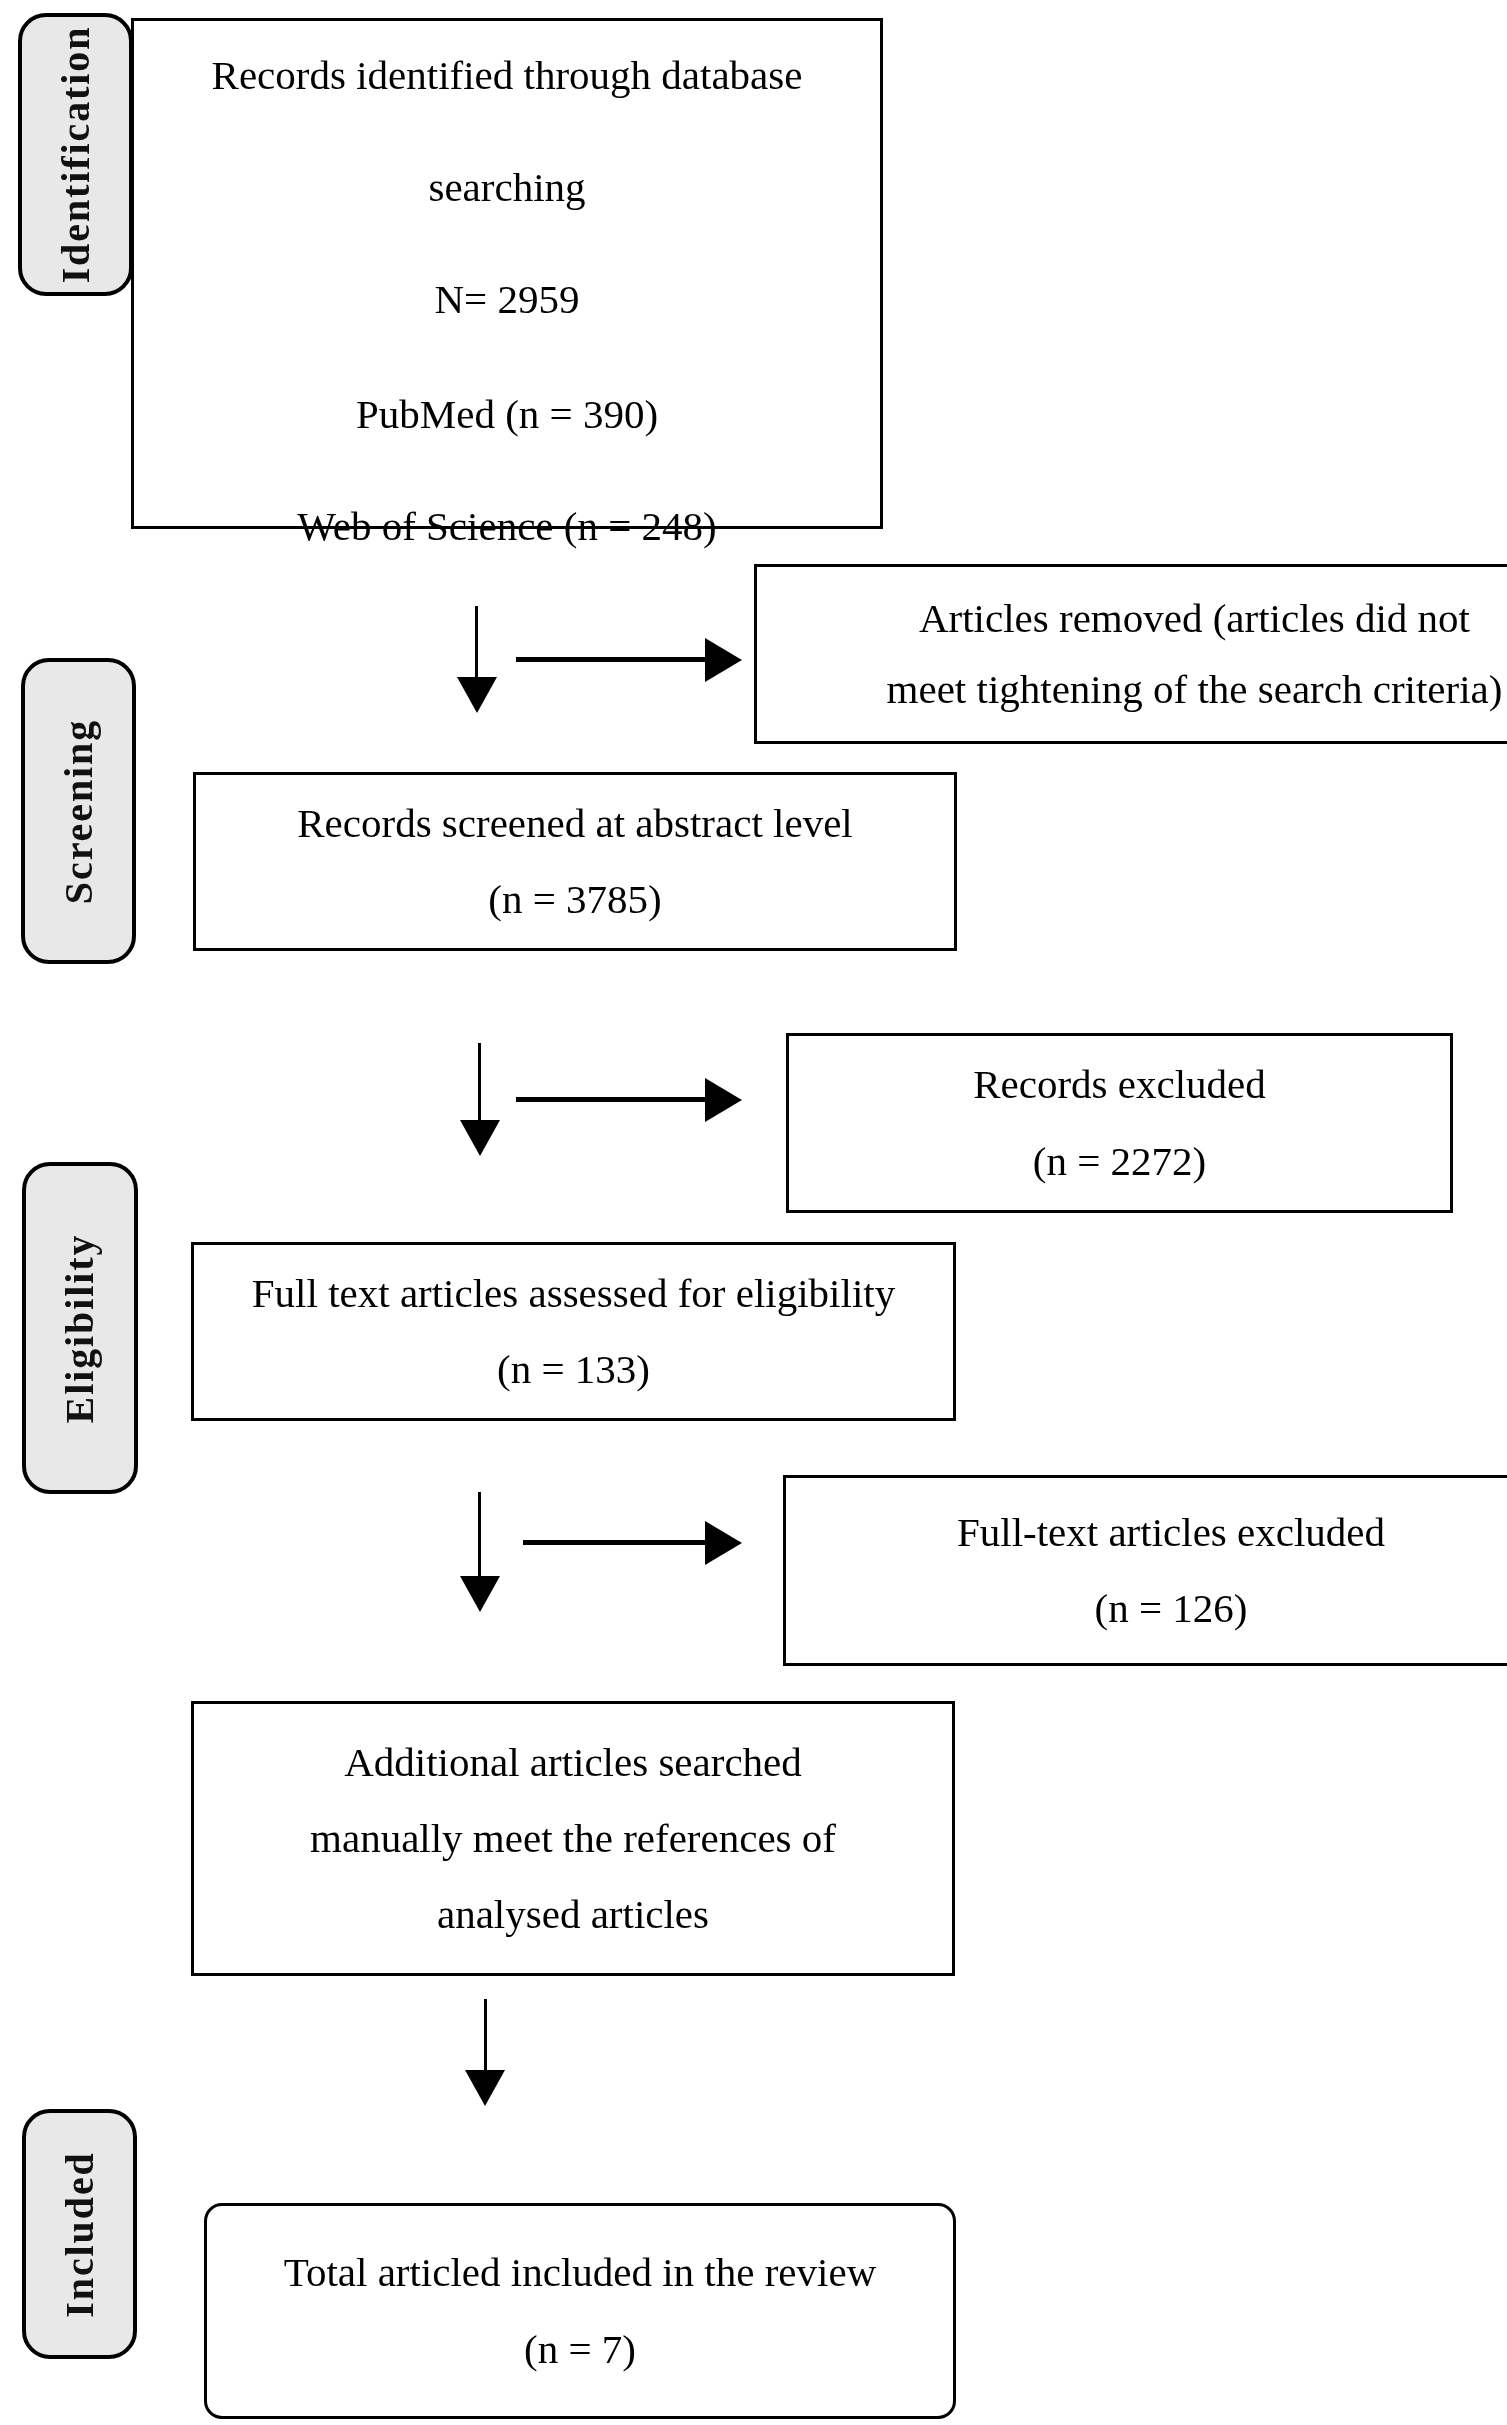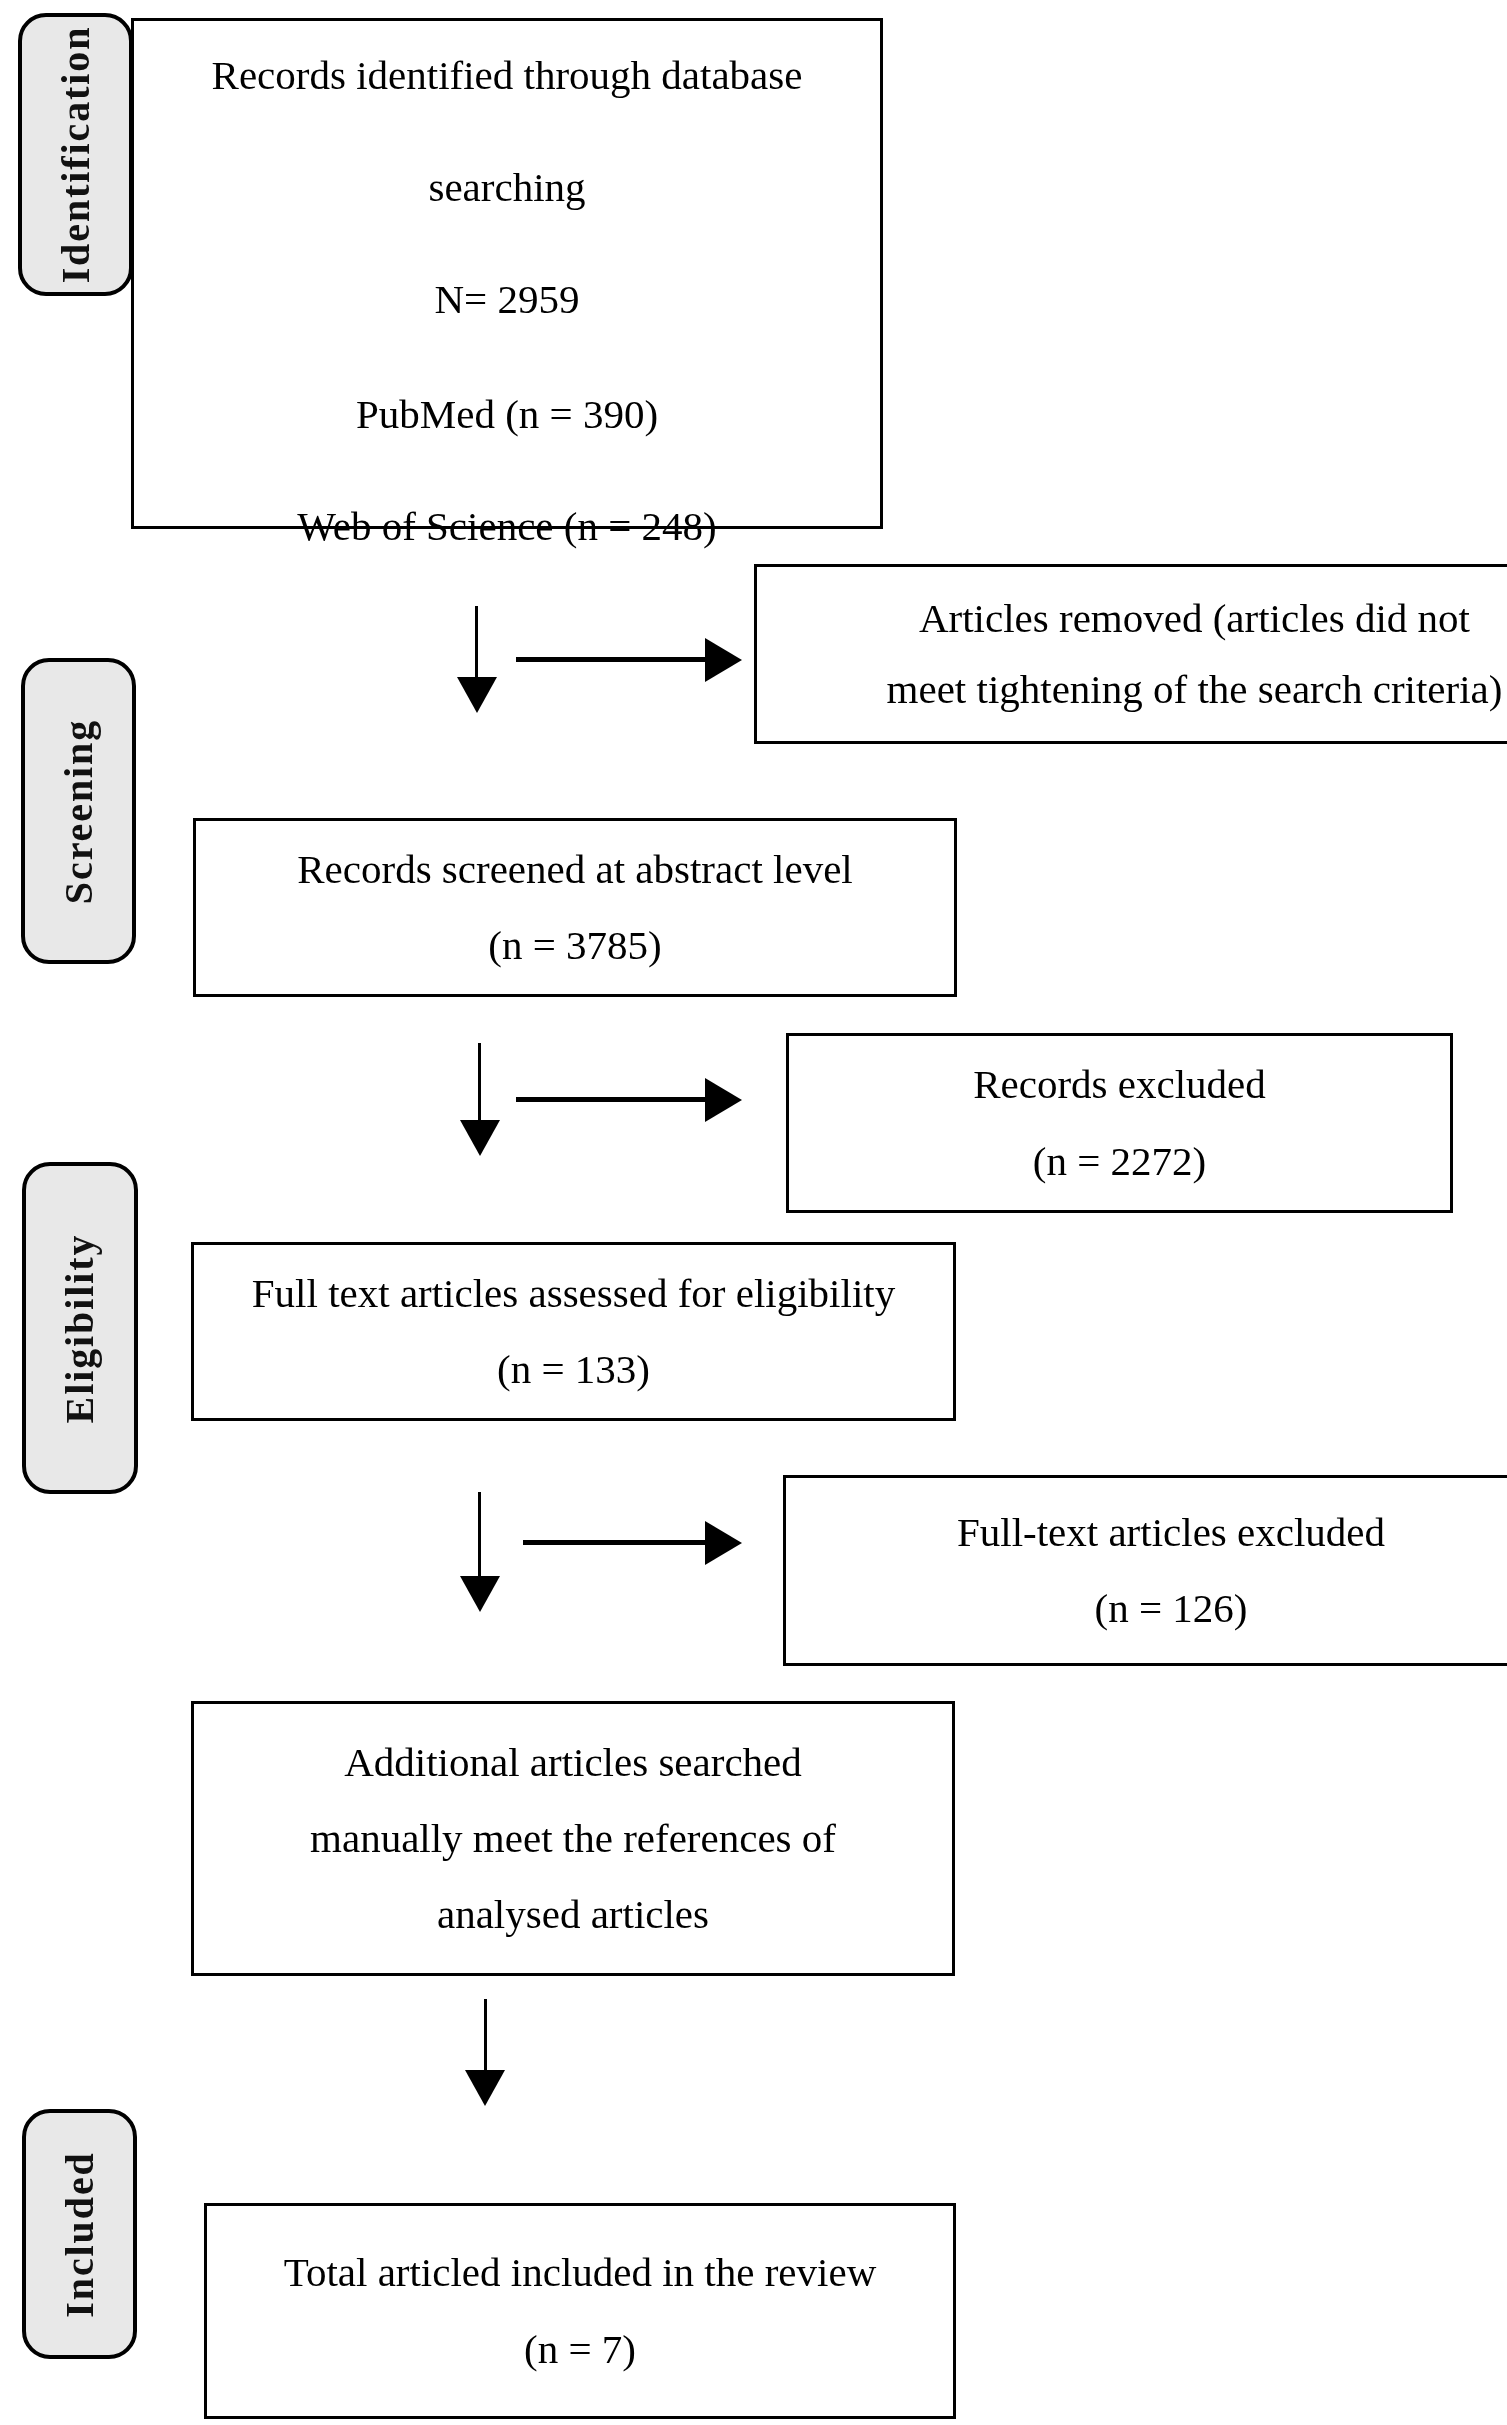--- a/index.html
+++ b/index.html
@@ -125,21 +125,21 @@
   <div class="arrow-v" style="left:475px; top:606px; height:77px;"></div>
   <div class="arrow-v-head" style="left:457px; top:677px;"></div>
   <div class="arrow-h" style="left:516px; top:657px; width:191px;"></div>
   <div class="arrow-h-head" style="left:705px; top:638px;"></div>
 
   <div class="flow-box tight" style="left:754px; top:564px; width:881px; height:180px;">
     <span class="line">Articles removed (articles did not</span>
     <span class="line">meet tightening of the search criteria)</span>
   </div>
 
-  <div class="flow-box" style="left:193px; top:772px; width:764px; height:179px;margin-top:46px;">
+  <div class="flow-box" style="left:193px; top:772px; width:764px; height:179px;">
     <span class="line">Records screened at abstract level</span>
     <span class="line">(n = 3785)</span>
   </div>
 
   <div class="arrow-v" style="left:478px; top:1043px; height:83px;"></div>
   <div class="arrow-v-head" style="left:460px; top:1120px;"></div>
   <div class="arrow-h" style="left:516px; top:1097px; width:191px;"></div>
   <div class="arrow-h-head" style="left:705px; top:1078px;"></div>
 
   <div class="flow-box" style="left:786px; top:1033px; width:667px; height:180px;">
@@ -164,19 +164,19 @@
 
   <div class="flow-box" style="left:191px; top:1701px; width:764px; height:275px;">
     <span class="line">Additional articles searched</span>
     <span class="line">manually meet the references of</span>
     <span class="line">analysed articles</span>
   </div>
 
   <div class="arrow-v" style="left:484px; top:1999px; height:77px;"></div>
   <div class="arrow-v-head" style="left:465px; top:2070px;"></div>
 
-  <div class="flow-box" style="left:204px; top:2203px; width:752px; height:216px;">
+  <div class="flow-box" style="left:204px; top:2203px; width:752px; height:216px;border-radius:18px;">
     <span class="line">Total articled included in the review</span>
     <span class="line">(n = 7)</span>
   </div>
 
 </div>
 
 
 </body></html>

